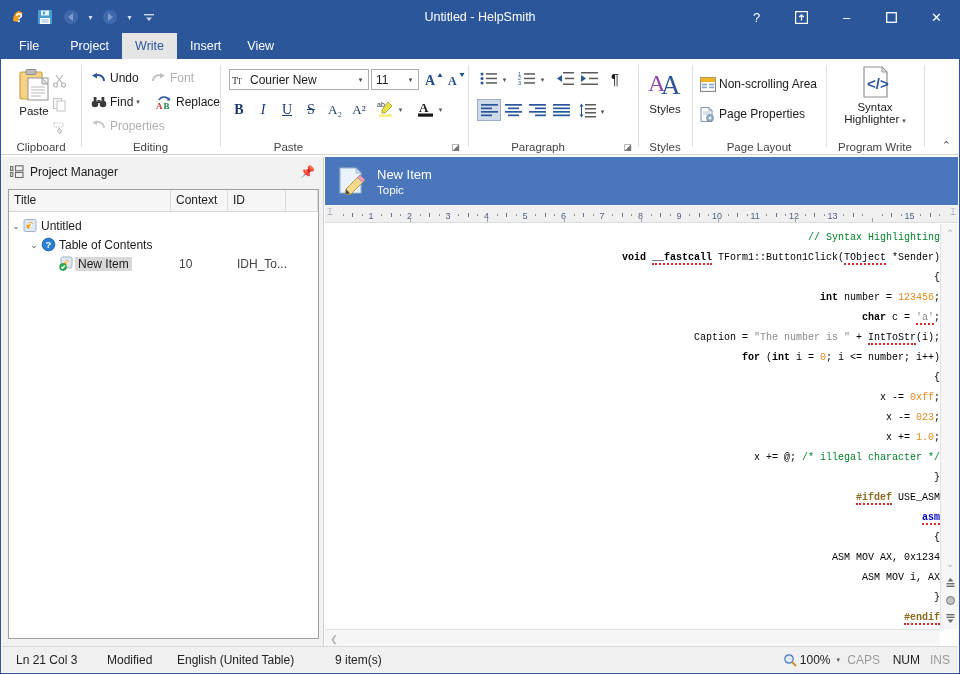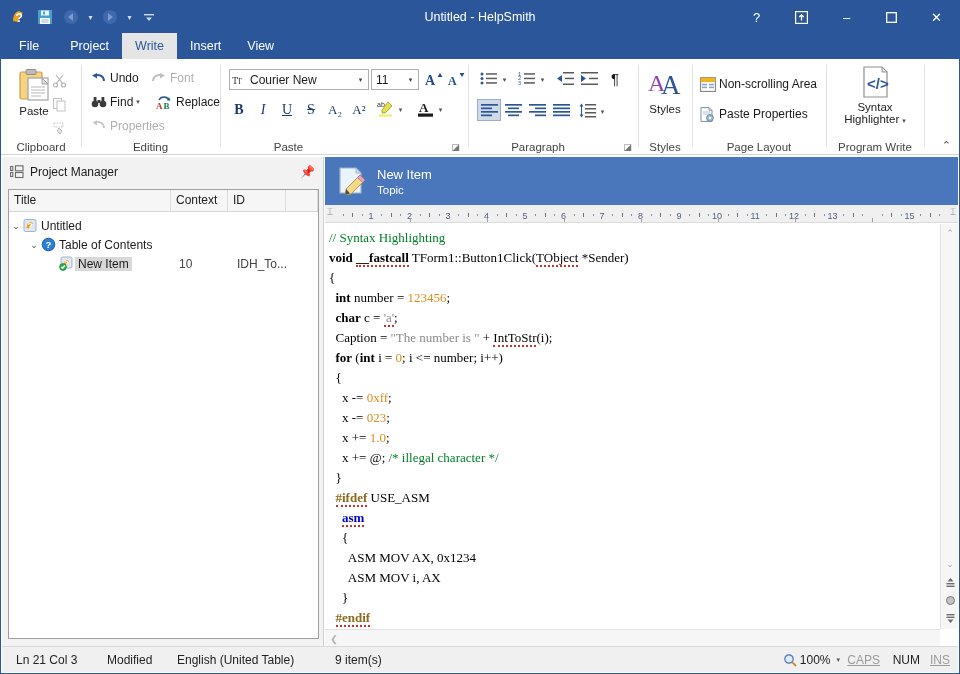--- a/index.html
+++ b/index.html
@@ -111,22 +111,22 @@
            background: #f0f0f0; border-bottom: 1px solid #dcdcdc; overflow: hidden; }
   .ruler-inner { position: relative; height: 18px; margin: 0 4px; }
   .rk { position: absolute; top: 6px; font-size: 9px; color: #55617a; }
   .rt { position: absolute; top: 8px; width: 1px; height: 4px; background: #6a7287; }
   .rd { position: absolute; top: 9px; width: 1px; height: 2px; background: #8890a3; }
   .tabstop { position: absolute; bottom: 0; width: 1px; height: 5px; background: #9aa0ad; }
   .ind-marker { position: absolute; font-size: 10px; color: #7b8290; }
 
   .code-area { position: absolute; left: 0; top: 67px; right: 18px; bottom: 18px;
                background: #ffffff; overflow: hidden; padding: 4px 0 0 4px; }
-  pre.code { font-family: Liberation Serif, serif;
-             font-size: 13px; line-height: 20px; white-space: pre; color: #000000; }
+  pre.code { font-family: Liberation Mono, monospace;
+             font-size: 10px; line-height: 20px; white-space: pre; color: #000000; text-align: right; }
   .kw   { color: #000000; font-weight: bold; }
   .cmt  { color: #007f28; }
   .num  { color: #e08a1e; }
   .str  { color: #8a8a8a; }
   .prep { color: #8c6a1e; font-weight: bold; }
   .asmk { color: #0000c8; font-weight: bold; }
   .sq { border-bottom: 2px dotted #d42b2b; }
 
   .vscroll { position: absolute; right: 0; top: 67px; bottom: 18px; width: 18px;
              background: #f6f6f6; border-left: 1px solid #e2e2e2; }
@@ -137,21 +137,21 @@
   .hscroll { position: absolute; left: 0; right: 18px; bottom: 0; height: 18px;
              background: #f6f6f6; border-top: 1px solid #e2e2e2; display: flex; }
   .hs-arrow { width: 18px; height: 18px; display: flex; align-items: center;
               justify-content: center; font-size: 9px; color: #b0b0b0; }
 
   
   .statusbar { position: absolute; left: 1px; right: 1px; bottom: 1px; height: 26px;
                background: #f0f0f0; border-top: 1px solid #d9d9d9;
                display: flex; align-items: center; font-size: 12px; color: #222; }
   .sb-item { position: absolute; white-space: nowrap; }
-  .sb-dim { color: #9a9a9a; text-decoration: underline; }
+  .sb-dim { color: #9a9a9a; }
   .zoom-box { position: absolute; display: flex; align-items: center; gap: 3px; }
   svg { display: block; }
 </style>
 </head>
 <body>
 
 <div id="app">
 
   <div class="titlebar">
     <div class="qat">
@@ -549,21 +549,21 @@
             <path d="M1 0.6 L9 0.6 L12 3.6 L12 14.4 L1 14.4 Z" fill="#ffffff" stroke="#7a8fa8"></path>
             <path d="M9 0.6 L9 3.6 L12 3.6 Z" fill="#d5e2ef" stroke="#7a8fa8" stroke-width="0.7"></path>
             <g stroke="#a9bed3" stroke-width="0.9">
                 <line x1="3" y1="5" x2="10" y2="5"></line>
                 <line x1="3" y1="7" x2="10" y2="7"></line>
               </g>
             <circle cx="10" cy="11" r="3.4" fill="#9fb8d0" stroke="#5f7f9e" stroke-width="0.8"></circle>
             <circle cx="10" cy="11" r="1.2" fill="#ffffff"></circle>
           </svg>
         </span>
-        <span>Paste Properties</span>
+        <span>Page Properties</span>
       </div>
       <div class="glabel">Page Layout</div>
     </div>
     <div class="gsep" style="left:825px;"></div>
 
     <div class="rgroup" style="left:826px; width:96px;">
       <div class="bigbtn" style="left:16px; top:6px; width:64px;">
         <svg width="34" height="34" viewBox="0 0 34 34">
           <path d="M6 2 L24 2 L29 7 L29 32 L6 32 Z" fill="#ffffff" stroke="#8f8f8f" stroke-width="1.2"></path>
           <path d="M24 2 L24 7 L29 7 Z" fill="#e3e3e3" stroke="#8f8f8f" stroke-width="0.9"></path>

